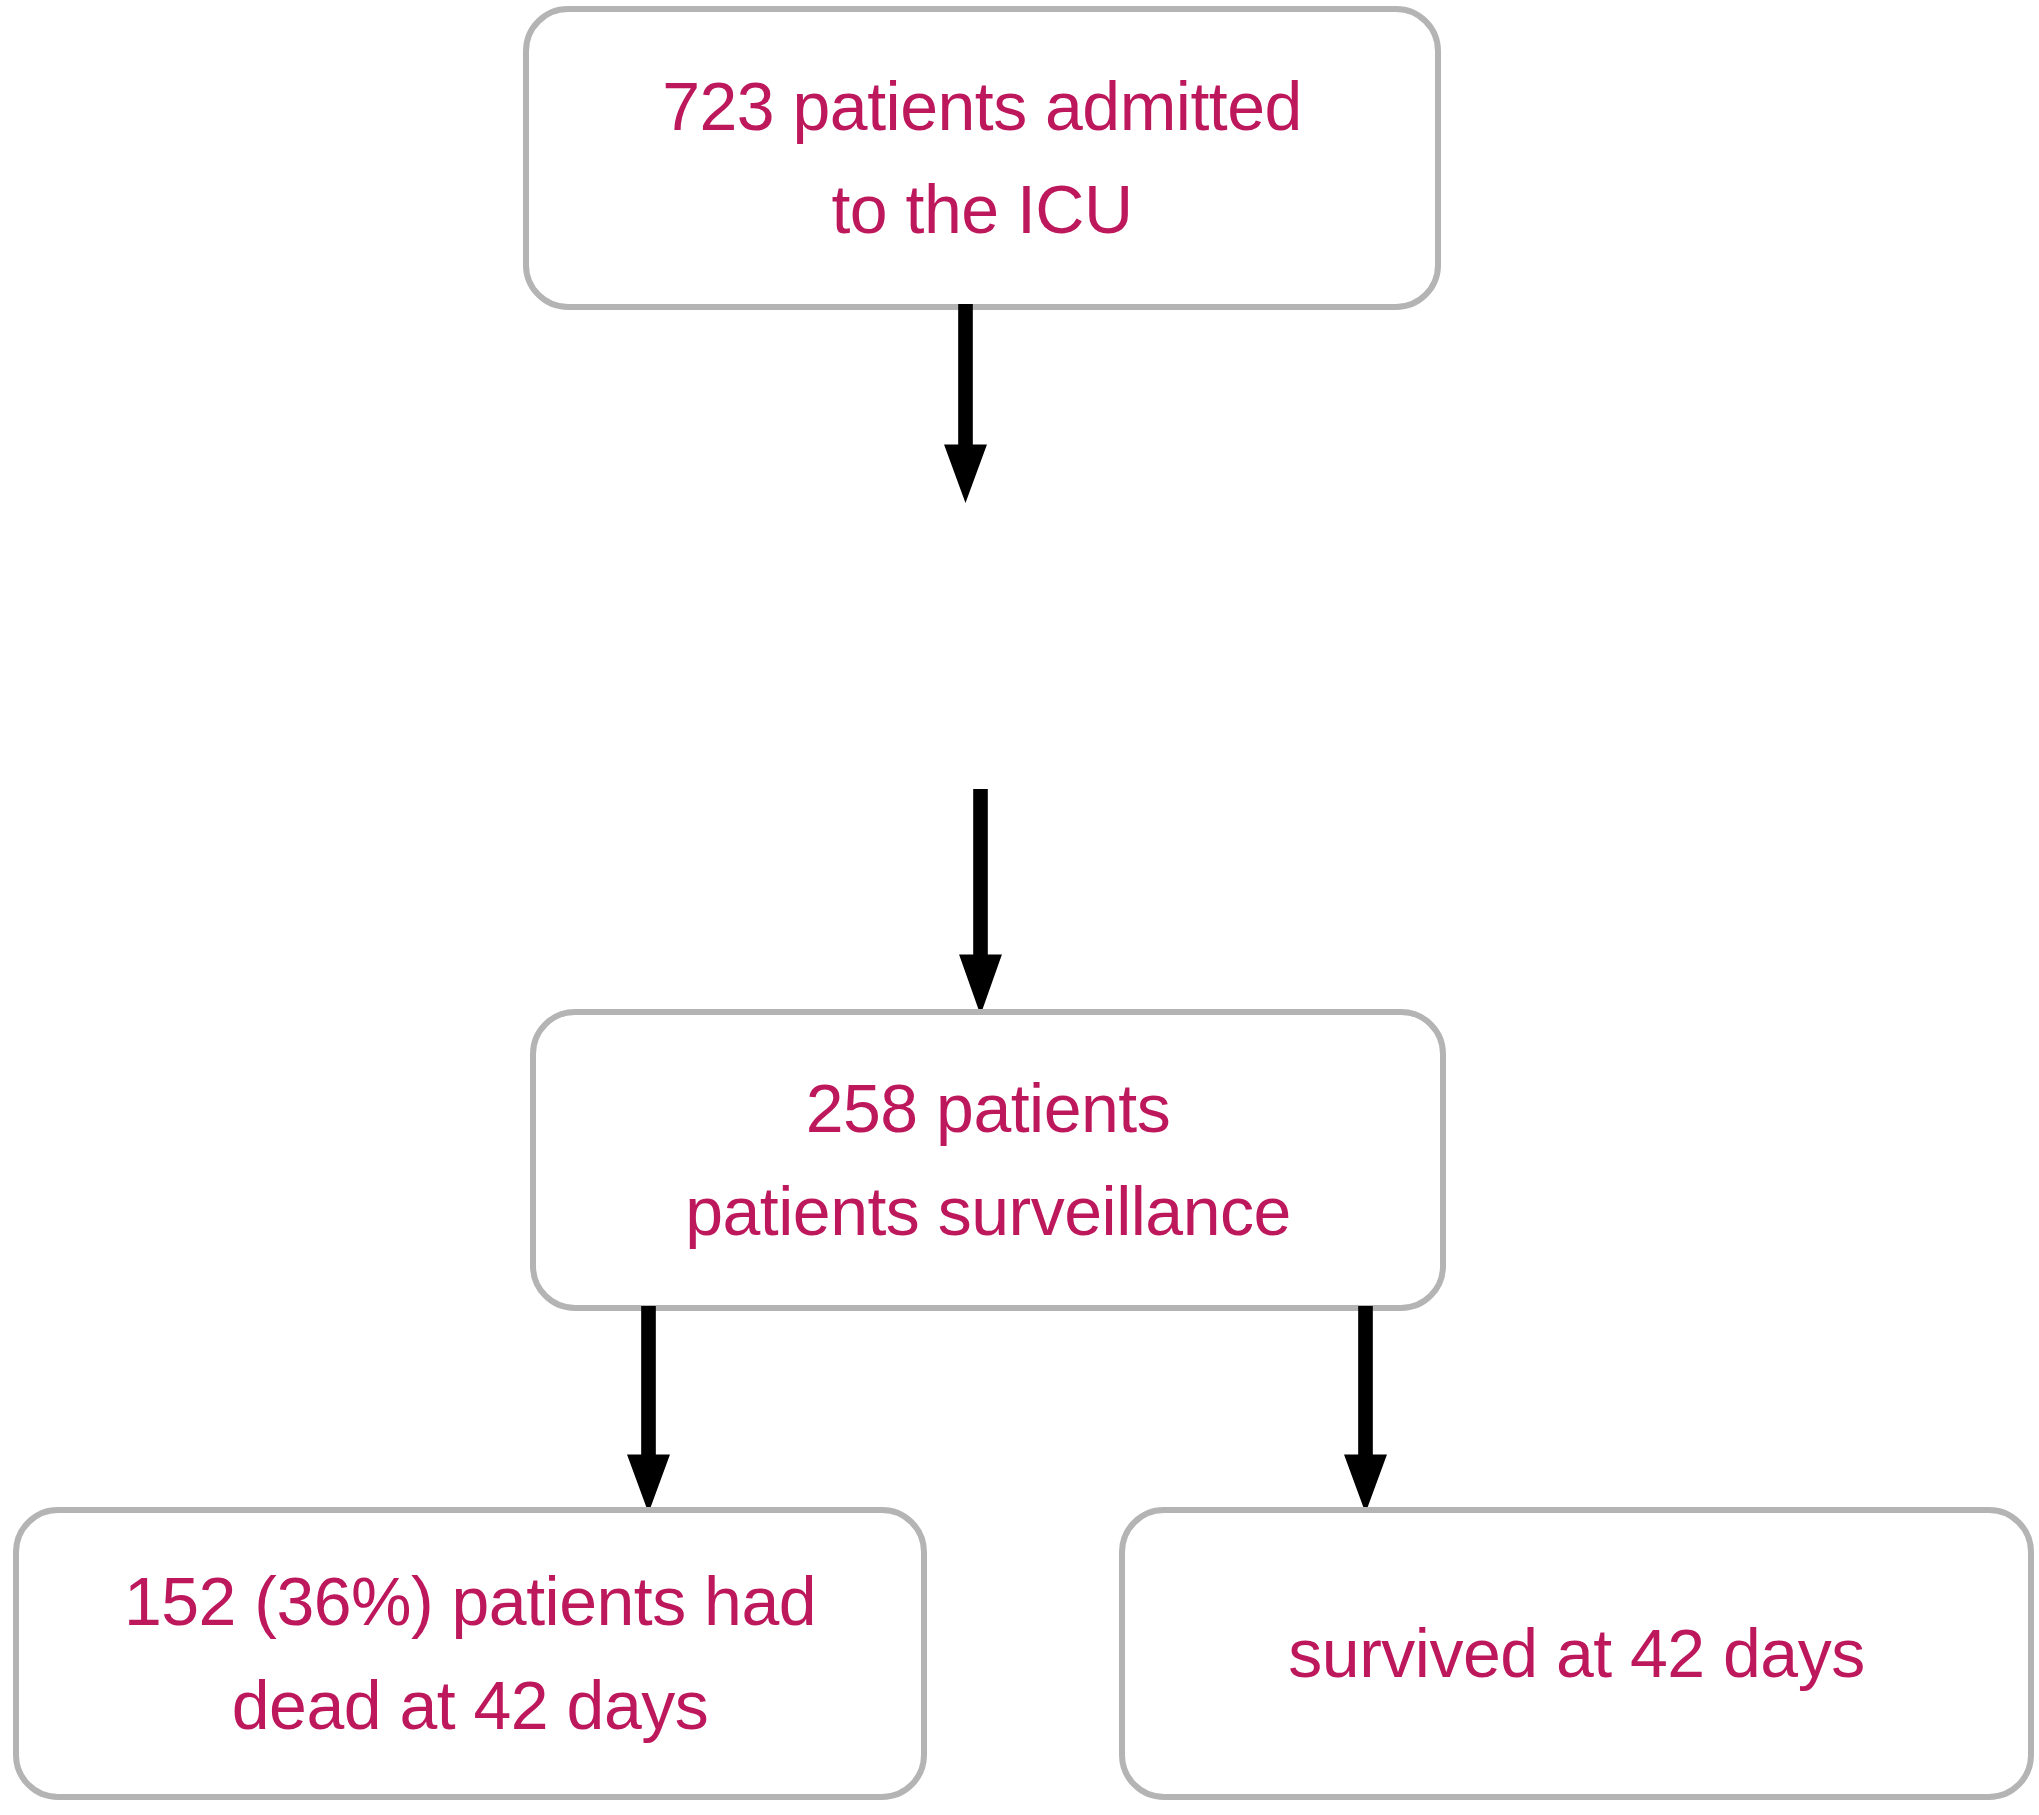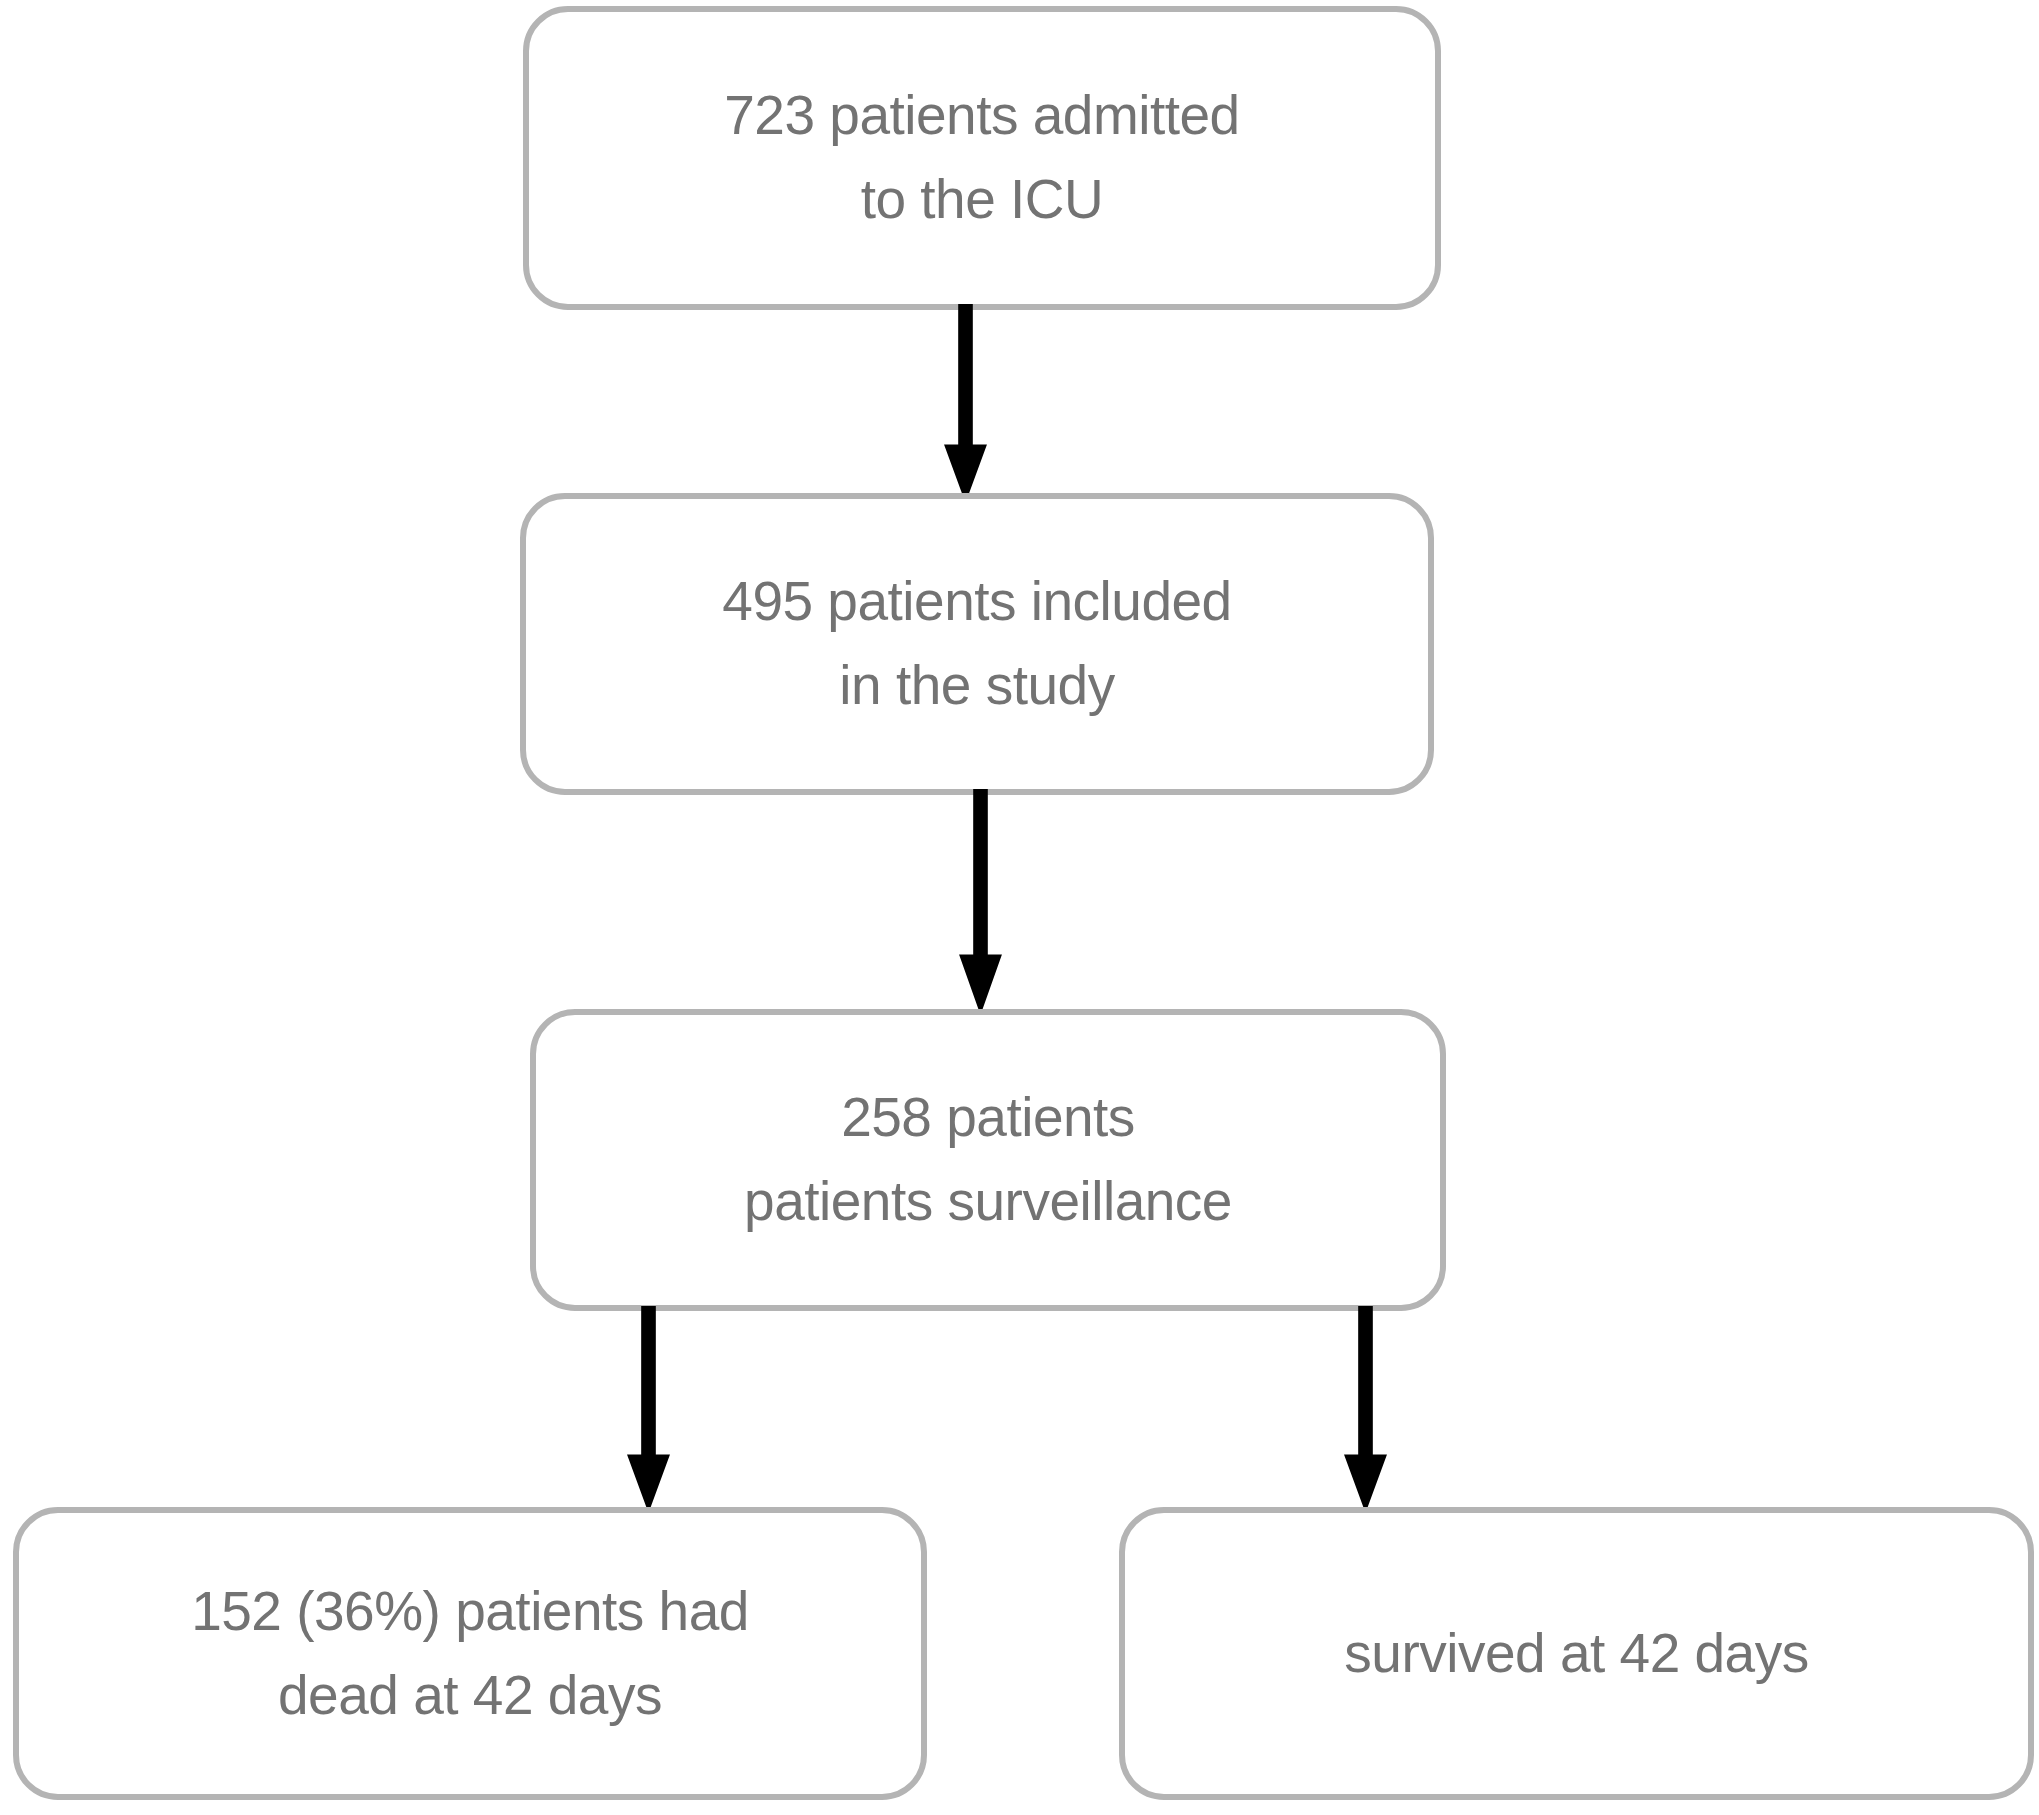--- a/index.html
+++ b/index.html
@@ -22,23 +22,23 @@
     border: 6.8px solid #b4b4b4;
     border-radius: 45px;
     display: flex;
     flex-direction: column;
     align-items: center;
     justify-content: center;
     text-align: center;
   }
   .node-line {
     display: block;
-    color: #737373;
+    color: #be185d;
     font-family: "Liberation Sans", sans-serif;
-    font-size: 55px;
+    font-size: 68px;
     line-height: 1.52;
     font-weight: 400;
     letter-spacing: -0.5px;
     white-space: nowrap;
   }
   
   #node-admitted   { left: 523px;  top: 5.9px;    width: 918px; height: 304px; }
   #node-included   { left: 520px;  top: 493px;  width: 914px; height: 302px; }
   #node-surveillance{ left: 530px; top: 1009px; width: 916px; height: 302px; }
   #node-dead       { left: 13px;    top: 1507px; width: 914px; height: 293px; }
@@ -61,24 +61,20 @@
 
   <div class="node-box" id="node-admitted">
     <span class="node-line">723 patients admitted</span>
     <span class="node-line">to the ICU</span>
   </div>
 
   <svg class="arrow" id="arrow-admitted-to-included" viewBox="0 0 60 204">
     <polygon points="22.5,0 37.5,0 37.5,144 52,144 30,204 8,144 22.5,144" fill="#000000"></polygon>
   </svg>
 
-  <div class="node-box" id="node-included">
-    <span class="node-line">495 patients included</span>
-    <span class="node-line">in the study</span>
-  </div>
 
   <svg class="arrow" id="arrow-included-to-surveillance" viewBox="0 0 60 232">
     <polygon points="22.5,0 37.5,0 37.5,170 52,170 30,232 8,170 22.5,170" fill="#000000"></polygon>
   </svg>
 
   <div class="node-box" id="node-surveillance">
     <span class="node-line">258 patients</span>
     <span class="node-line">patients surveillance</span>
   </div>
 

